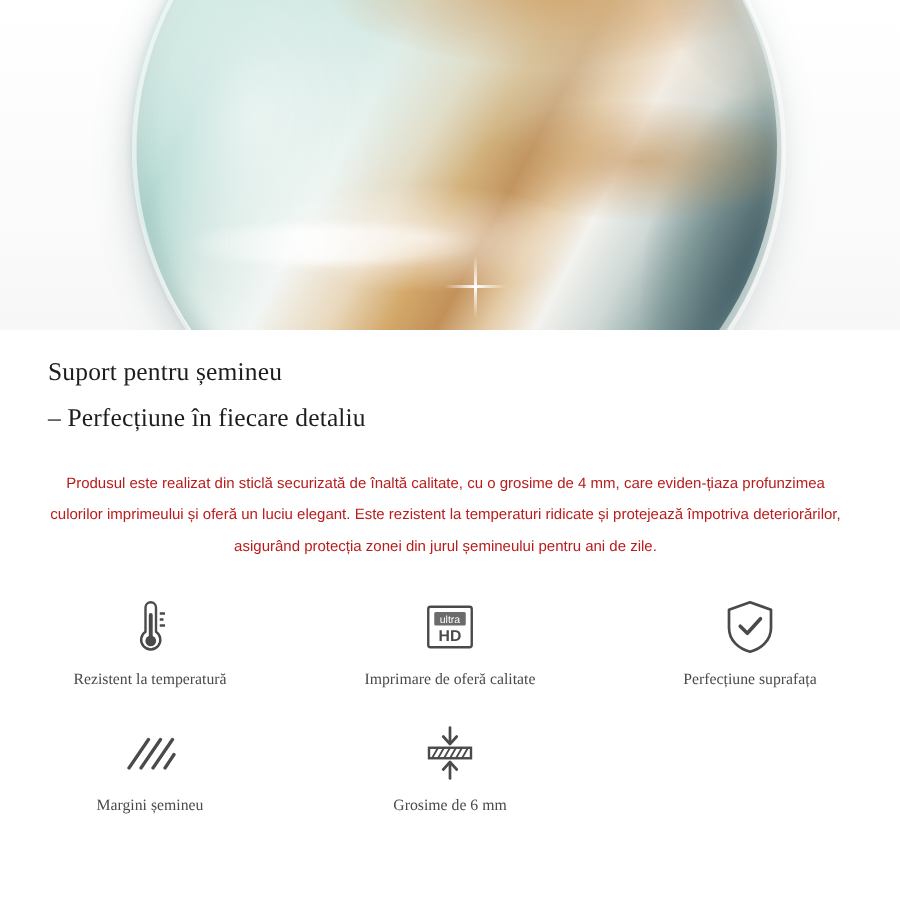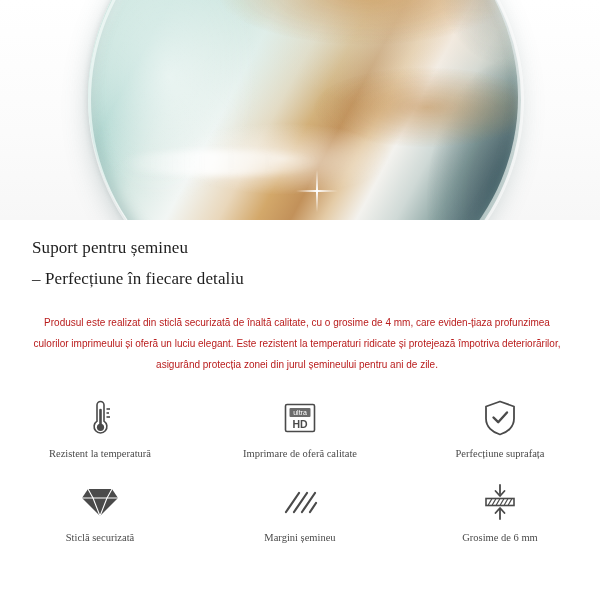--- a/index.html
+++ b/index.html
@@ -244,30 +244,20 @@
     <div class="feature">
       <div class="ficon">
         <svg width="38" height="40" viewBox="0 0 38 40">
           <path d="M19 3.5 L33 8.5 V20.5 C33 29 26.5 34.5 19 36.5 C11.5 34.5 5 29 5 20.5 V8.5 Z" fill="none" stroke="#4a4a4a" stroke-width="1.8" stroke-linejoin="round"></path>
           <path d="M12.5 19.5 L17.2 24.2 L26 14.5" fill="none" stroke="#4a4a4a" stroke-width="2.4" stroke-linecap="round" stroke-linejoin="round"></path>
         </svg>
       </div>
       <div class="flabel">Perfecțiune suprafața</div>
     </div>
 
-    <div class="feature">
-      <div class="ficon">
-        <svg width="40" height="34" viewBox="0 0 40 34">
-          <path d="M8 4 H32 L38 13 L20 31 L2 13 Z" fill="#4a4a4a"></path>
-          <path d="M8 4 L13 13 L20 31 L27 13 L32 4" fill="none" stroke="#ffffff" stroke-width="1.1" stroke-linejoin="round"></path>
-          <line x1="2" y1="13" x2="38" y2="13" stroke="#ffffff" stroke-width="1.1"></line>
-        </svg>
-      </div>
-      <div class="flabel">Sticlă securizată</div>
-    </div>
 
     <div class="feature">
       <div class="ficon">
         <svg width="40" height="32" viewBox="0 0 40 32" stroke="#4a4a4a" stroke-width="2.2" stroke-linecap="round">
           <line x1="6" y1="26" x2="19" y2="7"></line>
           <line x1="14" y1="26" x2="27" y2="7"></line>
           <line x1="22" y1="26" x2="35" y2="7"></line>
           <line x1="30" y1="26" x2="36" y2="17"></line>
         </svg>
       </div>

